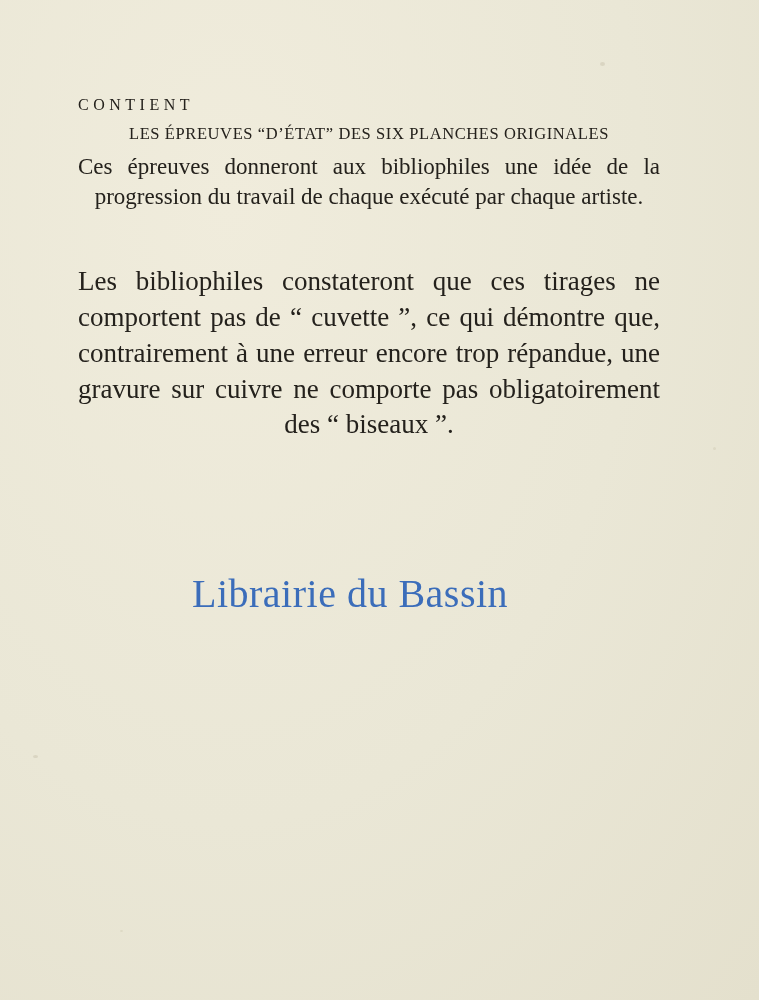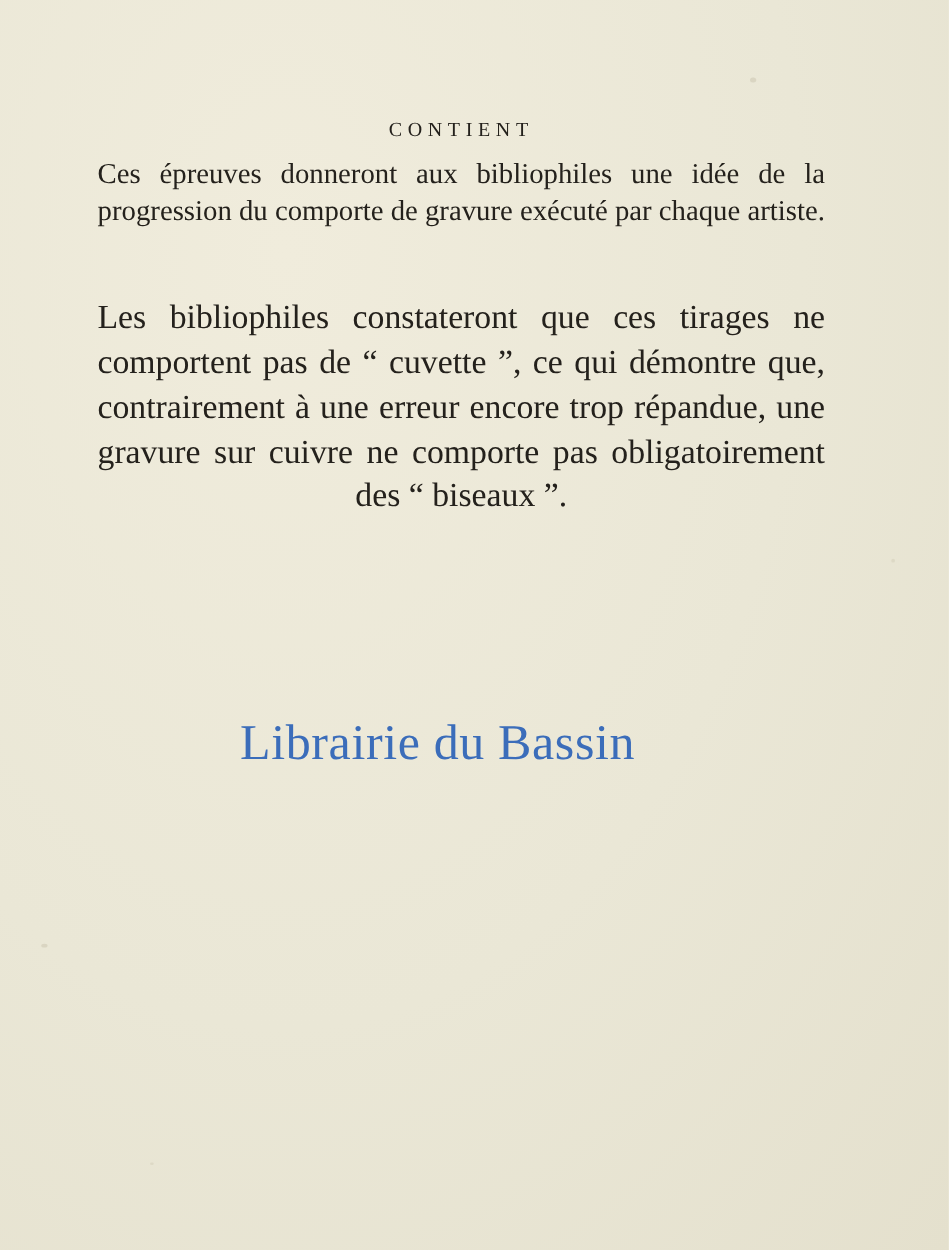--- a/index.html
+++ b/index.html
@@ -42,21 +42,21 @@
 
   .title {
     text-align: center;
     font-size: 30px;
     letter-spacing: 2.2px;
     font-weight: 400;
     margin: 0 0 12px 0;
     line-height: 1.1;
   }
   .subtitle {
-    text-align: center;
+    text-align: left;
     font-size: 16px;
     letter-spacing: 4.5px;
     margin: 0 0 10px 0;
   }
   .smallcaps-line {
     text-align: center;
     font-size: 16.5px;
     letter-spacing: 0.6px;
     margin: 0 0 8px 0;
     white-space: nowrap;
@@ -113,23 +113,24 @@
   <div class="speck s1"></div>
   <div class="speck s2"></div>
   <div class="speck s3"></div>
   <div class="speck s4"></div>
 
   <div class="content">
 
 
     <div class="subtitle">CONTIENT</div>
 
+    <div class="smallcaps-line">LES ÉPREUVES “D’ÉTAT” DES SIX PLANCHES ORIGINALES</div>
 
 
-    <p class="para lead">Ces épreuves donneront aux bibliophiles une idée de la progression du comporte de gravure exécuté par chaque artiste.</p>
+    <p class="para lead">Ces épreuves donneront aux bibliophiles une idée de la progression du travail de chaque exécuté par chaque artiste.</p>
 
     <p class="para block">Les bibliophiles constateront que ces tirages ne comportent pas de “ cuvette ”, ce qui démontre que, contrairement à une erreur encore trop répandue, une gravure sur cuivre ne comporte pas obligatoirement des “ biseaux ”.</p>
 
 
   </div>
 
   <div class="watermark">
     <span>Librairie du Bassin</span>
   </div>
 

